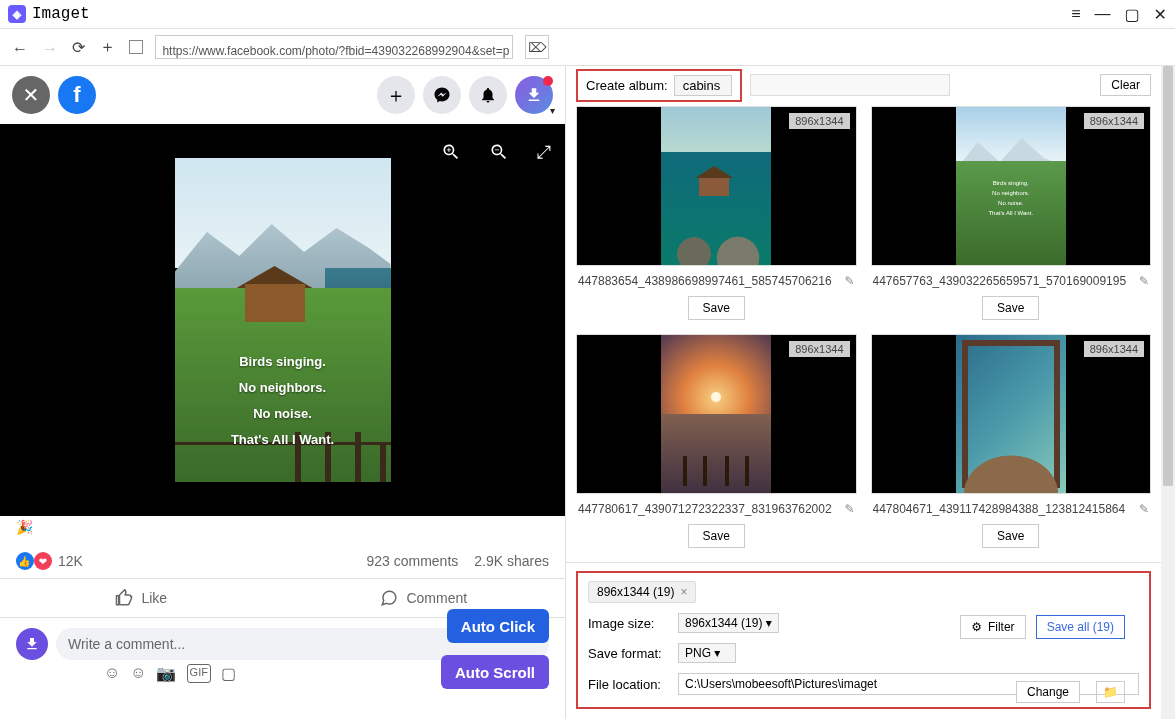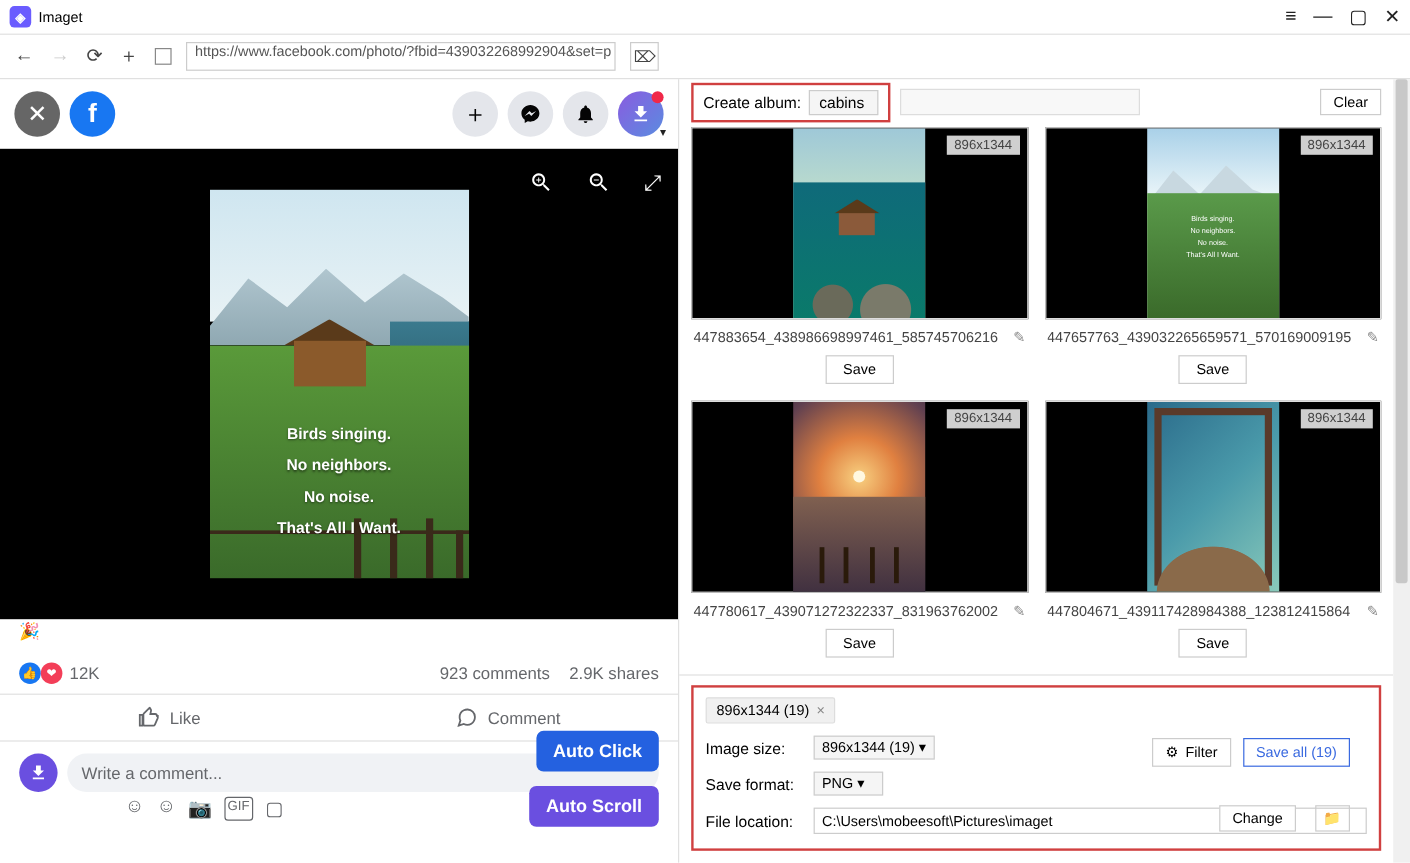--- a/index.html
+++ b/index.html
@@ -2,30 +2,30 @@
 <html><head>
 <meta charset="utf-8">
 <style>
 * { box-sizing: border-box; margin: 0; padding: 0; font-family: -apple-system, BlinkMacSystemFont, "Segoe UI", Arial, sans-serif; }
 body { width: 1175px; height: 719px; background: #fff; overflow: hidden; position: relative; }
 
 
 .titlebar { height: 28px; display: flex; align-items: center; padding: 0 8px; justify-content: space-between; }
 .titlebar-left { display: flex; align-items: center; gap: 6px; }
 .app-logo { width: 18px; height: 18px; background: #6a5cff; border-radius: 4px; display: flex; align-items: center; justify-content: center; color: #fff; font-size: 11px; font-weight: bold; }
-.app-title { font-size: 12px; }
+.app-title { font-size: 16px; font-family: Liberation Mono, monospace; }
 .titlebar-right { display: flex; align-items: center; gap: 14px; font-size: 16px; color: #222; }
 .win-btn { cursor: pointer; }
 
 
 .navbar { height: 38px; border-top: 1px solid #e0e0e0; border-bottom: 1px solid #e0e0e0; display: flex; align-items: center; padding: 0 12px; gap: 12px; }
 .nav-icons { display: flex; align-items: center; gap: 14px; color: #444; }
 .nav-icons span { cursor: pointer; font-size: 16px; }
 .nav-icons .disabled { color: #ccc; }
-.url-box { flex: 0 0 358px; height: 24px; border: 1px solid #ccc; font-size: 12px; padding: 0 6px; background: #fff; color: #555; display:flex; align-items:flex-start; overflow:hidden; white-space:nowrap;}
+.url-box { flex: 0 0 358px; height: 24px; border: 1px solid #ccc; font-size: 12px; padding: 0 6px; background: #fff; color: #555; display:flex; align-items:flex-end; overflow:hidden; white-space:nowrap;}
 .tag-icon { width: 24px; height: 24px; border: 1px solid #ccc; display: flex; align-items: center; justify-content: center; font-size: 13px; color: #444;}
 
 
 .main { display: flex; height: calc(719px - 28px - 38px); }
 .left-pane { width: 566px; border-right: 1px solid #e0e0e0; display: flex; flex-direction: column; overflow: hidden; }
 .right-pane { width: 595px; display: flex; flex-direction: column; }
 .scroll-gutter { width: 14px; background: #f0f0f0; position: relative; }
 .scroll-thumb { position: absolute; left: 2px; right: 2px; top: 0; height: 420px; background: #c8c8c8; border-radius: 2px; }
 
 
@@ -383,21 +383,21 @@
             <span class="ctrl-input">C:\Users\mobeesoft\Pictures\imaget</span>
           </div>
         </div>
         <div class="outside-ctrls" style="top:44px;">
           <button class="filter-btn">
               <span>⚙</span>
               <span>Filter</span>
             </button>
           <button class="saveall-btn">Save all (19)</button>
         </div>
-        <div class="outside-ctrls" style="bottom:16px;">
+        <div class="outside-ctrls" style="bottom:6px;">
           <button class="change-btn">Change</button>
           <span class="folder-icon">📁</span>
         </div>
       </div>
     </div>
   </div>
 
   <div class="scroll-gutter">
       <div class="scroll-thumb"></div>
     </div>

